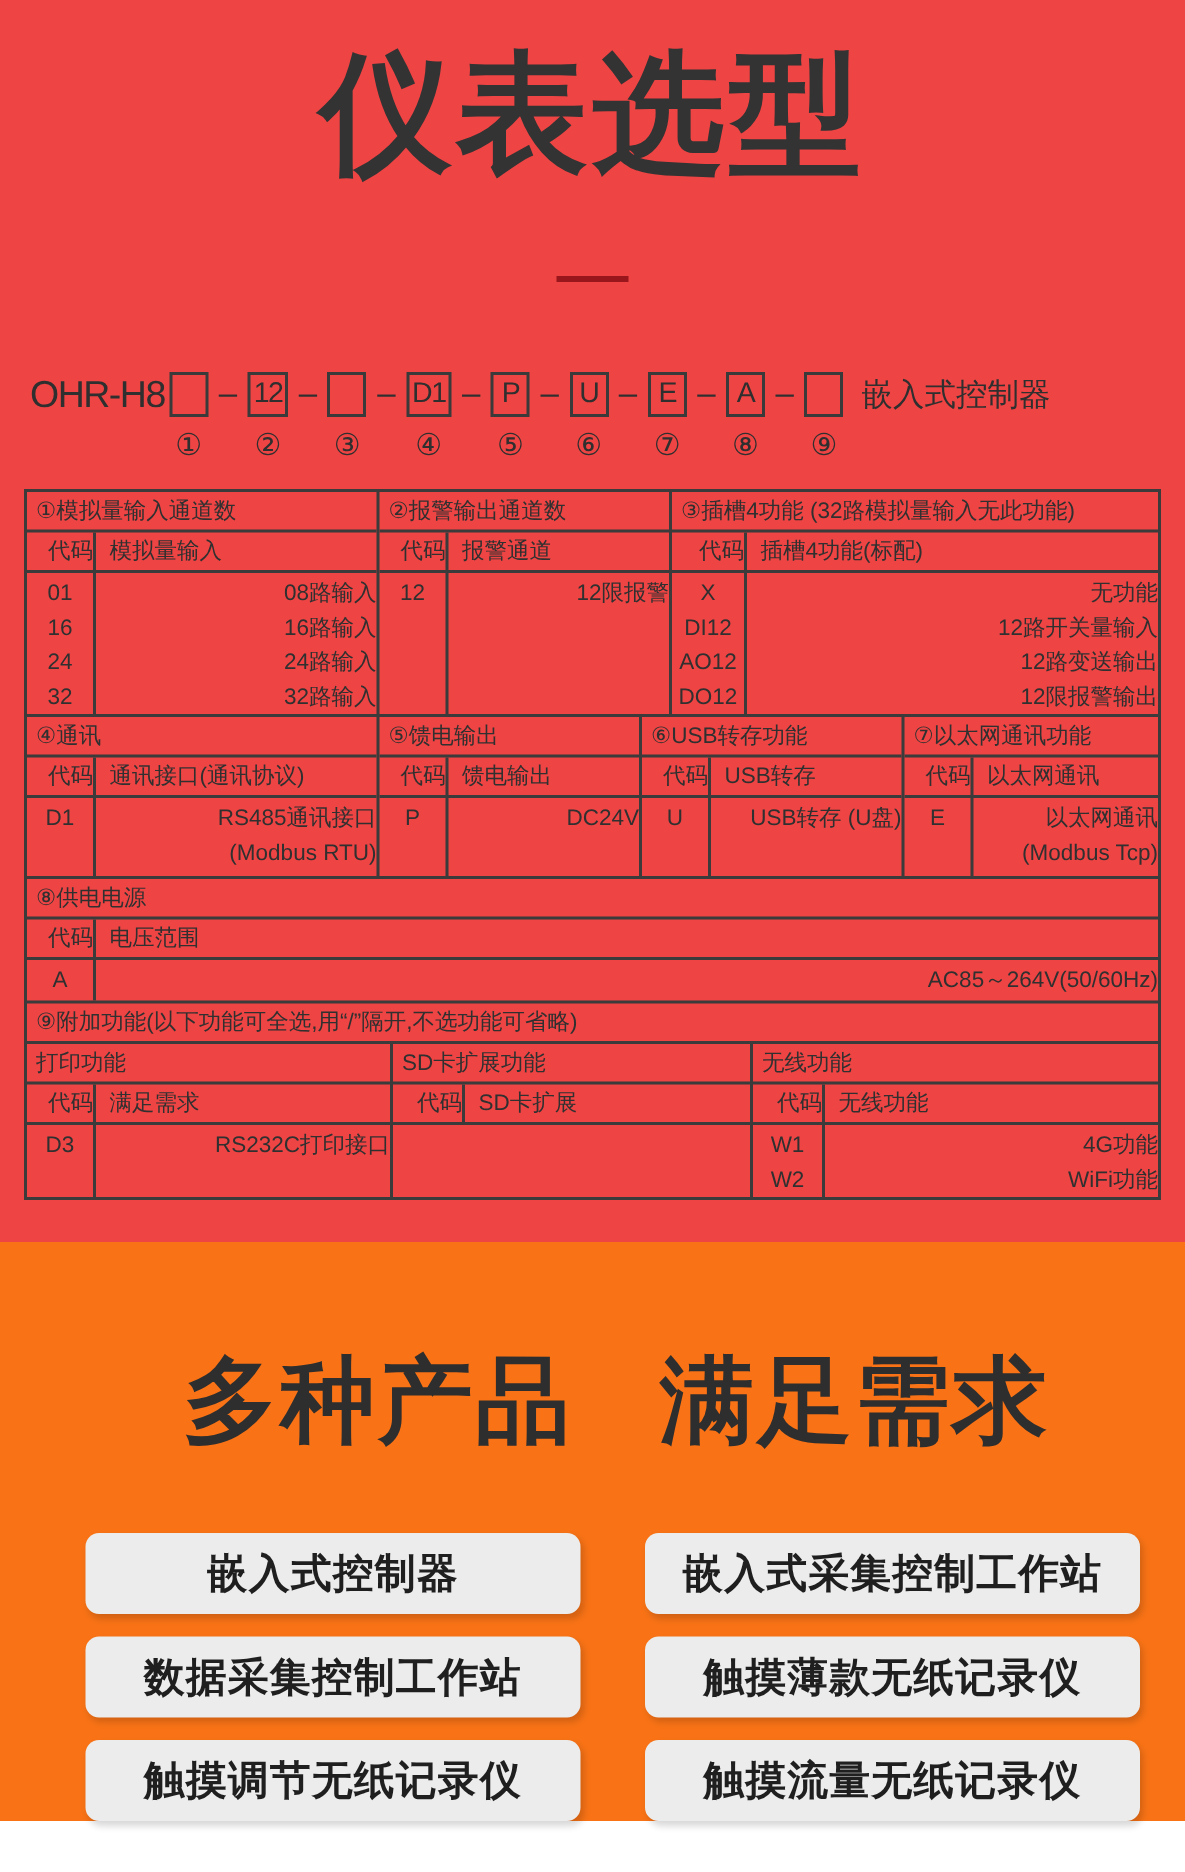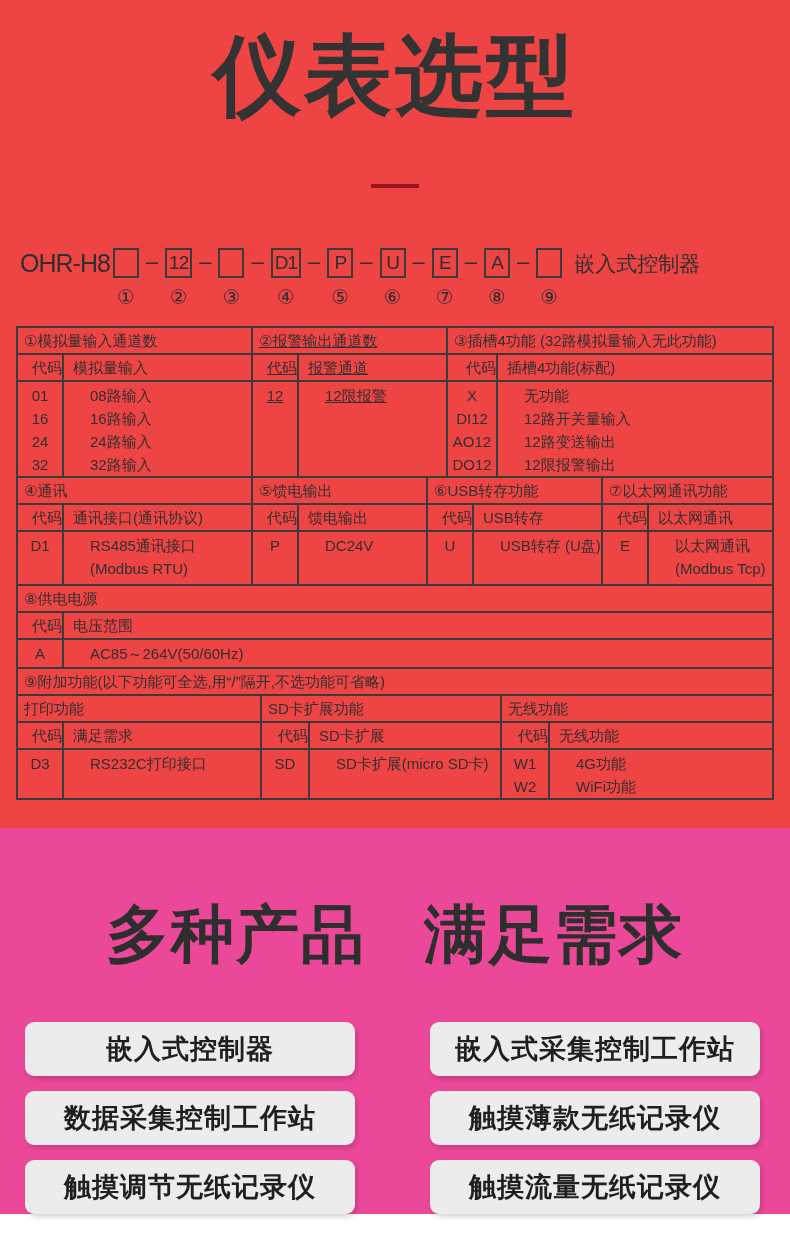--- a/index.html
+++ b/index.html
@@ -33,35 +33,35 @@
   .sec { display:flex; flex-direction:column; }
   .sec + .sec { border-left:2px solid #3b3b3b; }
   .sec-title { height:27px; line-height:26px; padding-left:6px; border-bottom:2px solid #3b3b3b;
                white-space:nowrap; overflow:hidden; }
   .sec-head { display:flex; height:27px; line-height:26px; border-bottom:2px solid #3b3b3b; }
   .code-h { width:var(--cw,46px); flex:none; text-align:right; border-right:2px solid #3b3b3b; }
   .desc-h { flex:1; padding-left:9px; white-space:nowrap; overflow:hidden; }
   .sec-body { display:flex; flex:1; }
   .codes { width:var(--cw,46px); flex:none; border-right:2px solid #3b3b3b; text-align:center;
            padding-top:2px; }
-  .descs { flex:1; padding-left:26px; padding-top:2px; white-space:nowrap; overflow:hidden; }
+  .descs { flex:1; padding-left:9px; padding-top:2px; white-space:nowrap; overflow:hidden;text-align:right; }
   .codes div, .descs div { line-height:23px; }
   .band3 .codes div, .band3 .descs div { line-height:24px; }
   .b1 .sec-body { min-height:94px; }
   .b2 .sec-body { min-height:52px; }
   .b3 .sec-body { min-height:27px; }
   .b4 .sec-body { min-height:48px;border-radius:21px; }
-  .w233 { width:233px; flex:none; } .w195 { width:195px; flex:none;text-decoration:underline; }
+  .w233 { width:233px; flex:none; } .w195 { width:195px; flex:none; }
   .w175 { width:175px; flex:none; } .w213 { width:242px; flex:none; }
   .w240 { width:240px; flex:none; } .grow { flex:1; min-width:0; }
   .cw50 { --cw:50px; } .cw48 { --cw:48px; }
   .note-row { height:27px; line-height:26px; padding-left:6px; white-space:nowrap; }
 
   
-  .bottom { background:#ec4899; padding-top:74px; }
+  .bottom { background:#f97316; padding-top:74px;padding-left:32px; }
   .sub-heading { display:flex; justify-content:center; gap:58px; font-size:63px; line-height:64px;
                  font-weight:800; color:#2e2e2e; letter-spacing:2px; }
   .btn-grid { margin:56px 30px 0 25px; display:grid; grid-template-columns:330px 330px;
               justify-content:space-between; row-gap:15px; }
   .product-btn { height:54px; background:#ececec; border-radius:9px; display:flex;
                  align-items:center; justify-content:center; font-size:27px; font-weight:700;
                  color:#1f1f1f; letter-spacing:1px; box-shadow:2px 3px 5px rgba(0,0,0,0.16);
                  cursor:pointer; }
 </style>
 </head>
@@ -283,28 +283,20 @@
             <div class="descs">
               <div>RS232C打印接口</div>
             </div>
           </div>
         </div>
         <div class="sec w240 cw48">
           <div class="sec-title">SD卡扩展功能</div>
           <div class="sec-head">
             <div class="code-h">代码</div>
             <div class="desc-h">SD卡扩展</div>
-          </div>
-          <div class="sec-body">
-            <div class="codes">
-              <div>SD</div>
-            </div>
-            <div class="descs">
-              <div>SD卡扩展(micro SD卡)</div>
-            </div>
           </div>
         </div>
         <div class="sec grow cw48">
           <div class="sec-title">无线功能</div>
           <div class="sec-head">
             <div class="code-h">代码</div>
             <div class="desc-h">无线功能</div>
           </div>
           <div class="sec-body">
             <div class="codes">

